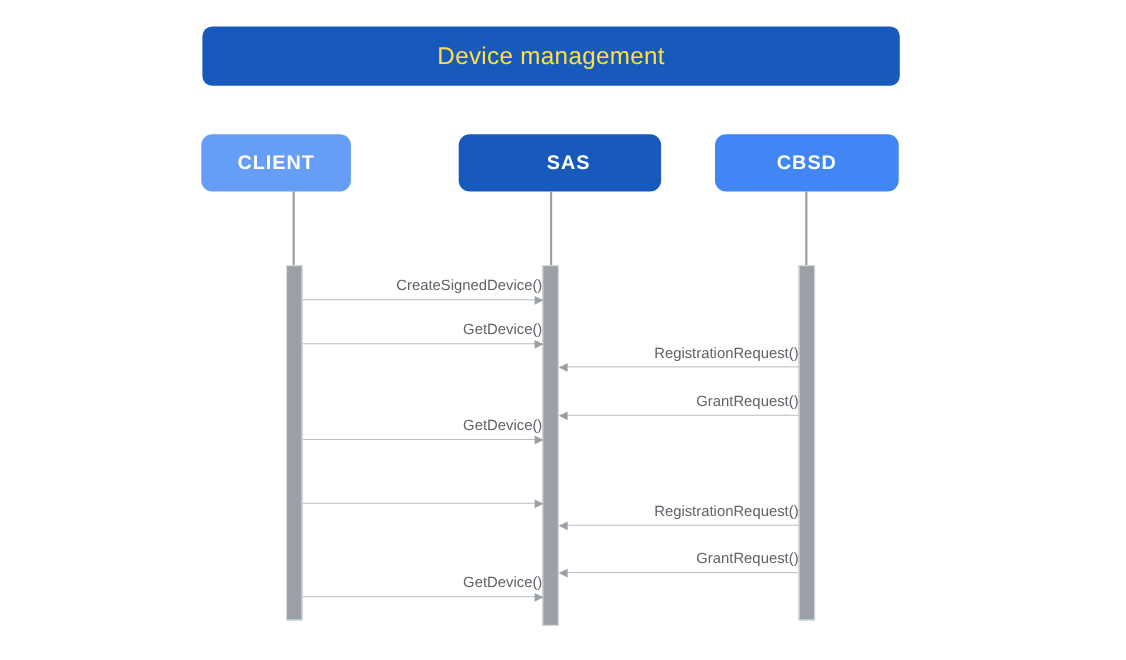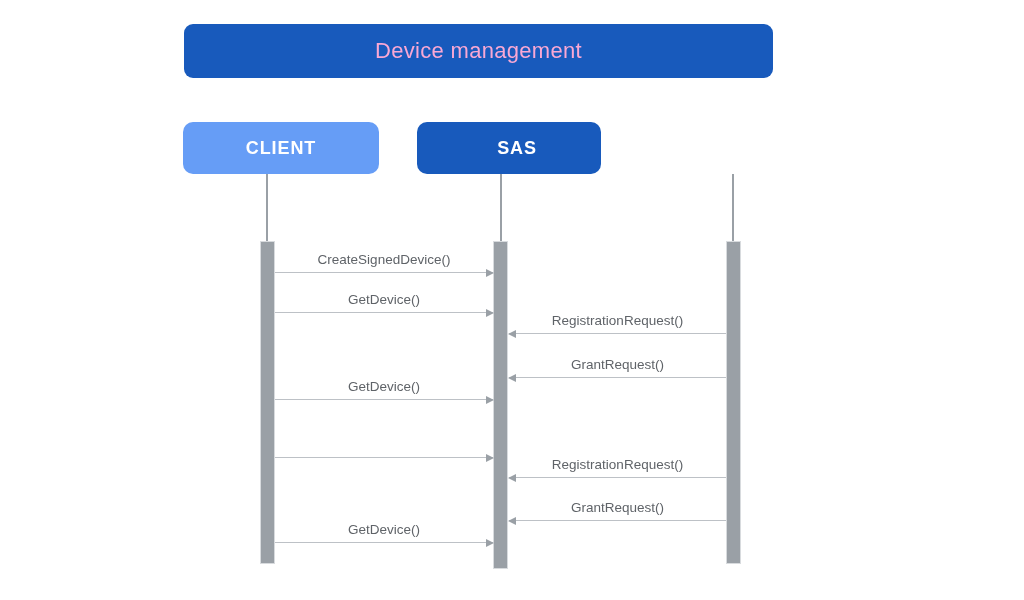--- a/index.html
+++ b/index.html
@@ -9,40 +9,40 @@
     height: 600px;
     background: #ffffff;
     font-family: "Liberation Sans", sans-serif;
     overflow: hidden;
   }
 
   
   .title-bar {
     position: absolute;
     left: 184px; top: 24px;
-    width: 589px; height: 54px;
+    width: 634px; height: 54px;
     border-radius: 9px;
     display: flex; align-items: center; justify-content: center;
-    color: #f9a8d4;
+    color: #fde047;
     font-size: 22px;
     letter-spacing: 0.3px;
   }
 
   
   .actor {
     position: absolute;
     top: 122px; height: 52px;
     border-radius: 10px;
     display: flex; align-items: center; justify-content: center;
     color: #ffffff;
     font-size: 18px;
     font-weight: bold;
     letter-spacing: 0.9px;
   }
-  .actor-client { left: 183px; width: 196px; }
+  .actor-client { left: 183px; width: 136px; }
   .actor-sas    { left: 417px; width: 168px; padding-left: 16px; }
   .actor-cbsd   { left: 650px; width: 167px; }
 
   
   .lifeline {
     position: absolute;
     top: 174px; height: 67px; width: 2px;
     background: #9AA0A6;
   }
   .lifeline-client { left: 266px; }
@@ -58,21 +58,21 @@
     box-sizing: border-box;
   }
   .activation-client { left: 260px; top: 241px; height: 323px; }
   .activation-sas    { left: 493px; top: 241px; height: 328px; }
   .activation-cbsd   { left: 726px; top: 241px; height: 323px; }
 
   
   .msg { position: absolute; height: 26px; }
   .msg-label {
     position: absolute; left: 0; right: 0; bottom: 6px;
-    text-align: center;
+    text-align: right;
     font-size: 13.5px;
     color: #5F6368;
     white-space: nowrap;
   }
   .msg-line {
     position: absolute; left: 0; right: 0; bottom: 0;
     height: 1.5px;
     background: #BDC1C6;
   }
   .msg-head {
@@ -94,20 +94,21 @@
 </style>
 </head>
 <body>
 
 <div class="canvas">
 
   <div class="title-bar" style="background-color: rgb(24, 90, 188);">Device management</div>
 
   <div class="actor actor-client" style="background-color: rgb(102, 157, 246);">CLIENT</div>
   <div class="actor actor-sas" style="background-color: rgb(24, 90, 188);">SAS</div>
+  <div class="actor actor-cbsd" style="background-color: rgb(66, 133, 244);">CBSD</div>
 
   <div class="lifeline lifeline-client"></div>
   <div class="lifeline lifeline-sas"></div>
   <div class="lifeline lifeline-cbsd"></div>
 
   <div class="activation activation-client"></div>
   <div class="activation activation-sas"></div>
   <div class="activation activation-cbsd"></div>
 
   <div class="msg" style="left:275px; top:247px; width:218px;">

